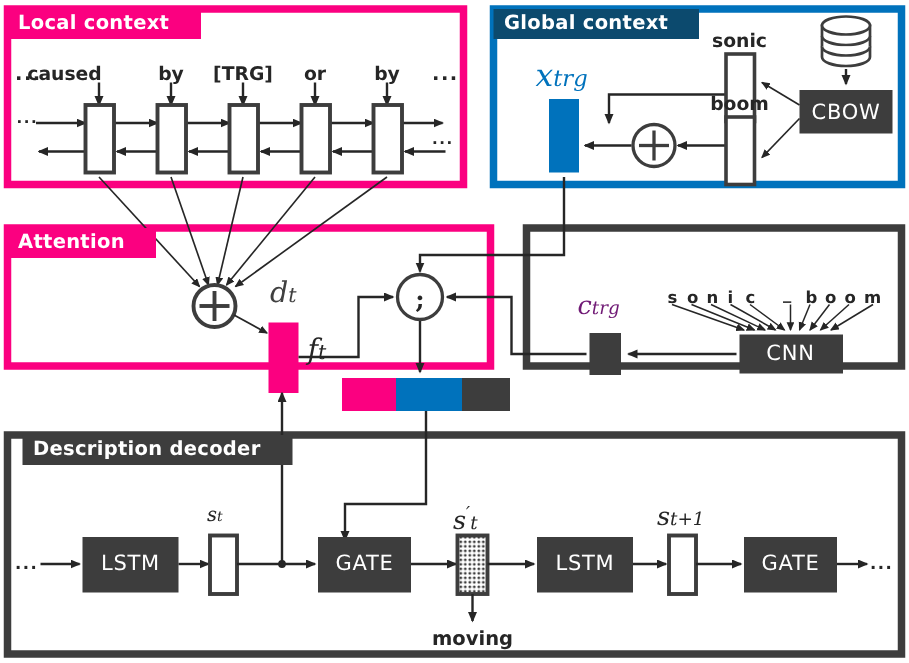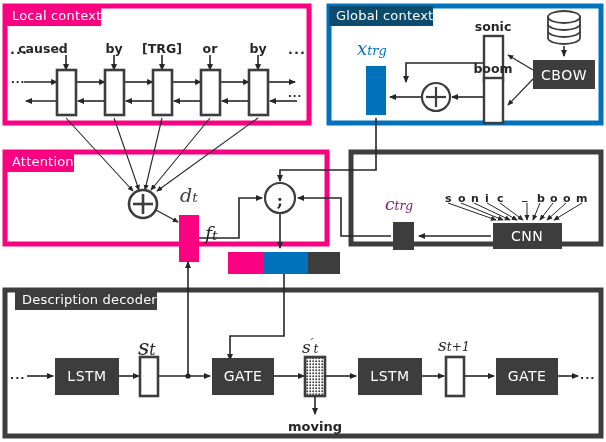--- a/index.html
+++ b/index.html
@@ -1,20 +1,20 @@
 <!DOCTYPE html>
 <html><head>
 <meta charset="utf-8">
 <style>
   html,body{margin:0;padding:0;background:#ffffff;}
   body{width:606px;height:442px;font-family:"DejaVu Sans",sans-serif;}
   #stage{position:relative;width:606px;height:442px;overflow:hidden;background:#fff;}
   #svg{position:absolute;left:0;top:0;width:606px;height:442px;}
-  .sec-title{position:absolute;color:#fff;font-weight:normal;font-size:13px;
-             padding:3px 0 4px 7px;letter-spacing:0.2px;line-height:1;}
+  .sec-title{position:absolute;color:#fff;font-weight:bold;font-size:13px;
+             padding:3px 21px 4px 7px;letter-spacing:0.2px;line-height:1;}
   .pinkbg{background:#FB0080;}
   .bluebg{background:#0c4a6e;text-align:right;}
   .darkbg{background:#3D3D3D;}
   .word{position:absolute;font-size:12.5px;font-weight:bold;color:#262626;
         font-family:"DejaVu Sans",sans-serif;white-space:nowrap;}
   .dots{position:absolute;font-size:13px;font-weight:bold;color:#262626;letter-spacing:1px;}
   .boxlabel{position:absolute;color:#ffffff;font-size:14px;font-weight:normal;
             letter-spacing:0.5px;white-space:nowrap;}
   .math{position:absolute;font-family:"DejaVu Serif",serif;font-style:italic;
         white-space:nowrap;line-height:1;}
@@ -196,21 +196,21 @@
   <div class="word" style="left:43px;top:41px;transform:translateX(-50%);">caused</div>
   <div class="word" style="left:114px;top:41px;transform:translateX(-50%);">by</div>
   <div class="word" style="left:162px;top:41px;transform:translateX(-50%);">[TRG]</div>
   <div class="word" style="left:210px;top:41px;transform:translateX(-50%);">or</div>
   <div class="word" style="left:258px;top:41px;transform:translateX(-50%);">by</div>
   <div class="dots" style="left:10px;top:42px;">...</div>
   <div class="dots" style="left:288px;top:42px;">...</div>
   <div class="dots" style="left:11px;top:74px;font-size:10px;">...</div>
   <div class="dots" style="left:288px;top:88px;font-size:10px;">...</div>
 
-  <div class="math" style="left:357px;top:40px;font-size:18px;color:#0072BC;"><span>x</span><span class="sub">trg</span></div>
+  <div class="math" style="left:357px;top:40px;font-size:21px;color:#0072BC;"><span>x</span><span class="sub">trg</span></div>
   <div class="word" style="left:493px;top:19px;transform:translateX(-50%);">sonic</div>
   <div class="word" style="left:493px;top:61px;transform:translateX(-50%);">boom</div>
   <div class="boxlabel" style="left:564px;top:67px;transform:translateX(-50%);">CBOW</div>
 
   <div class="math" style="left:180px;top:186px;font-size:19px;color:#404040;"><span>d</span><span class="sub">t</span></div>
 
   <div class="opsym" style="left:280px;top:190px;transform:translateX(-50%);font-size:17px;font-weight:bold;">;</div>
   <div class="math" style="left:205px;top:224px;font-size:19px;color:#262626;"><span>f</span><span class="sub">t</span></div>
 
   <div class="math" style="left:385px;top:196px;font-size:17px;color:#701a75;"><span>c</span><span class="sub">trg</span></div>
@@ -222,21 +222,21 @@
   <div class="chr" style="left:485px;top:192px;">i</div>
   <div class="chr" style="left:497px;top:192px;">c</div>
   <div class="chr" style="left:522px;top:189px;">_</div>
   <div class="chr" style="left:537px;top:192px;">b</div>
   <div class="chr" style="left:550px;top:192px;">o</div>
   <div class="chr" style="left:563px;top:192px;">o</div>
   <div class="chr" style="left:576px;top:192px;">m</div>
 
   <div class="dots" style="left:10px;top:369px;font-size:11px;">...</div>
   <div class="boxlabel" style="left:87px;top:368px;transform:translateX(-50%);">LSTM</div>
-  <div class="math" style="left:138px;top:337px;font-size:22px;color:#262626;"><span>s</span><span class="sub">t</span></div>
+  <div class="math" style="left:138px;top:337px;font-size:13px;color:#262626;"><span>s</span><span class="sub">t</span></div>
   <div class="boxlabel" style="left:243px;top:368px;transform:translateX(-50%);">GATE</div>
   <div class="math" style="left:302px;top:337px;font-size:17px;color:#262626;"><span>s</span><span style="font-size:0.7em;vertical-align:super;">′</span><span class="sub">t</span></div>
   <div class="boxlabel" style="left:390px;top:368px;transform:translateX(-50%);">LSTM</div>
   <div class="math" style="left:438px;top:337px;font-size:17px;color:#262626;"><span>s</span><span class="sub">t+1</span></div>
   <div class="boxlabel" style="left:527px;top:368px;transform:translateX(-50%);">GATE</div>
   <div class="dots" style="left:580px;top:369px;font-size:11px;">...</div>
   <div class="word" style="left:315px;top:419px;transform:translateX(-50%);font-size:13px;">moving</div>
 
 </div>
 

